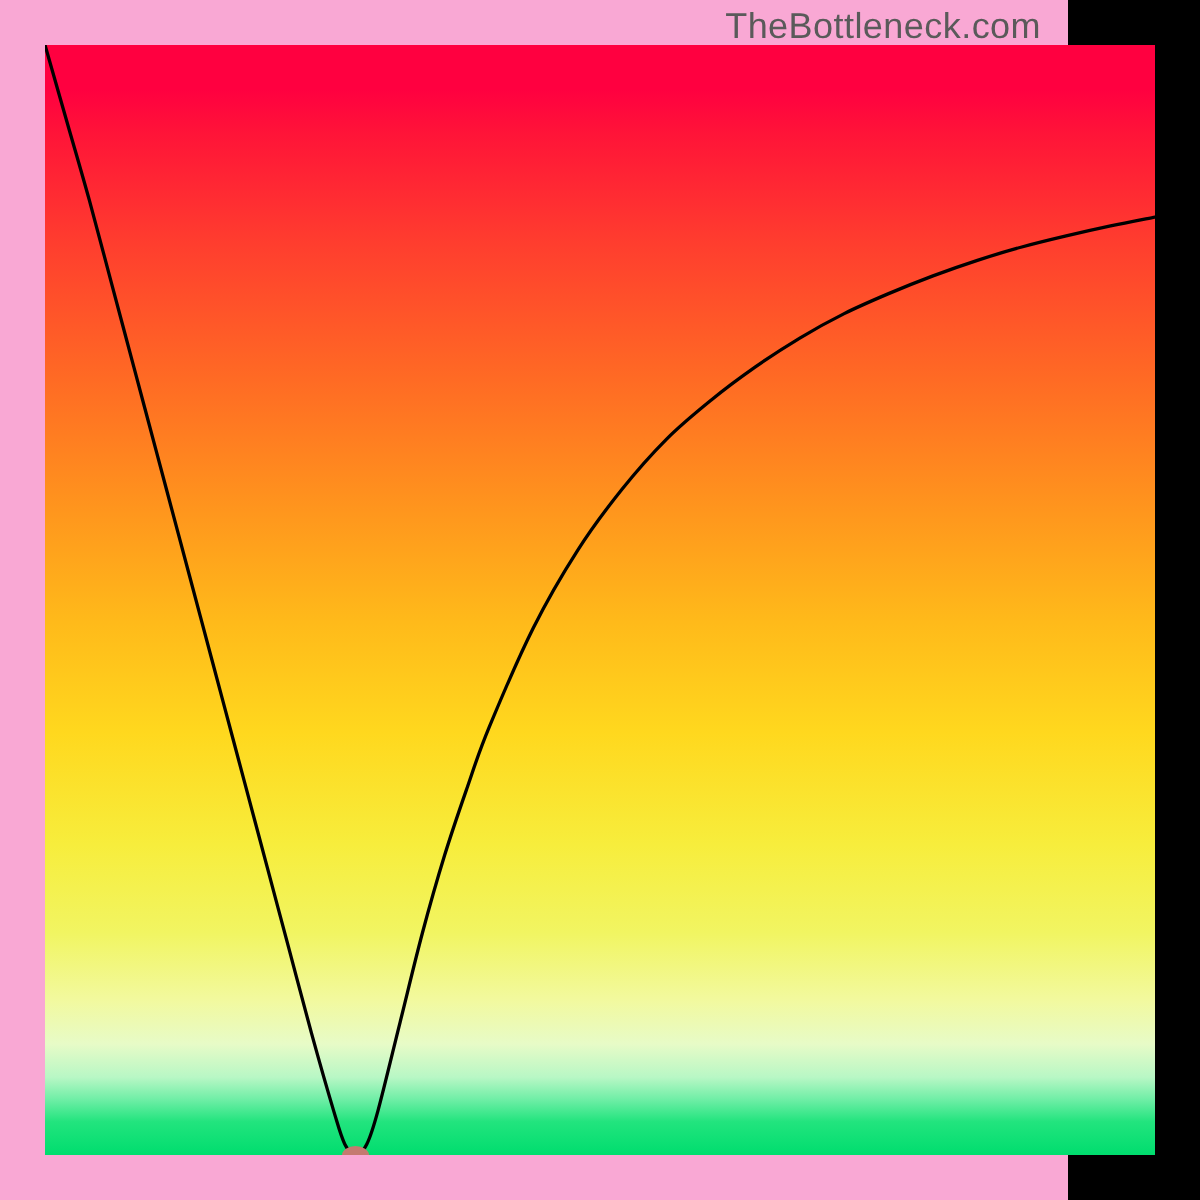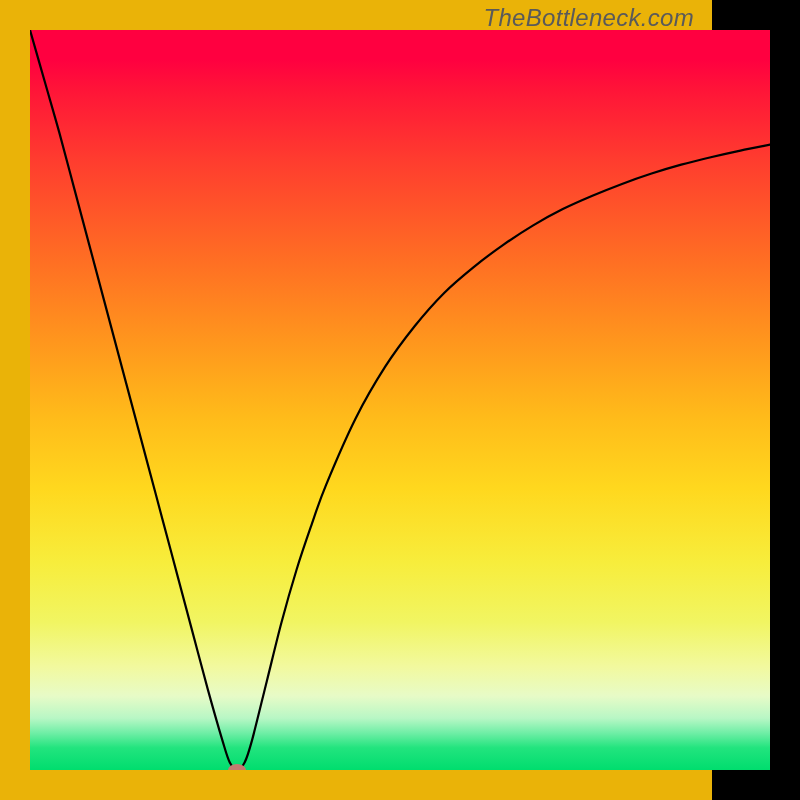--- a/index.html
+++ b/index.html
@@ -8,22 +8,21 @@
     width: 800px;
     height: 800px;
     background: #000;
     font-family: Arial, Helvetica, sans-serif;
     overflow: hidden;
   }
   .frame {
     position: relative;
     width: 712px;
     height: 800px;
-    background: #eab308;
-    font-style: italic;
+    background: #f9a8d4;
   }
   .watermark {
     position: absolute;
     top: 4px;
     right: 18px;
     color: #5a5a5a;
     font-size: 24px;
     font-weight: 400;
     letter-spacing: 0.3px;
     z-index: 3;

